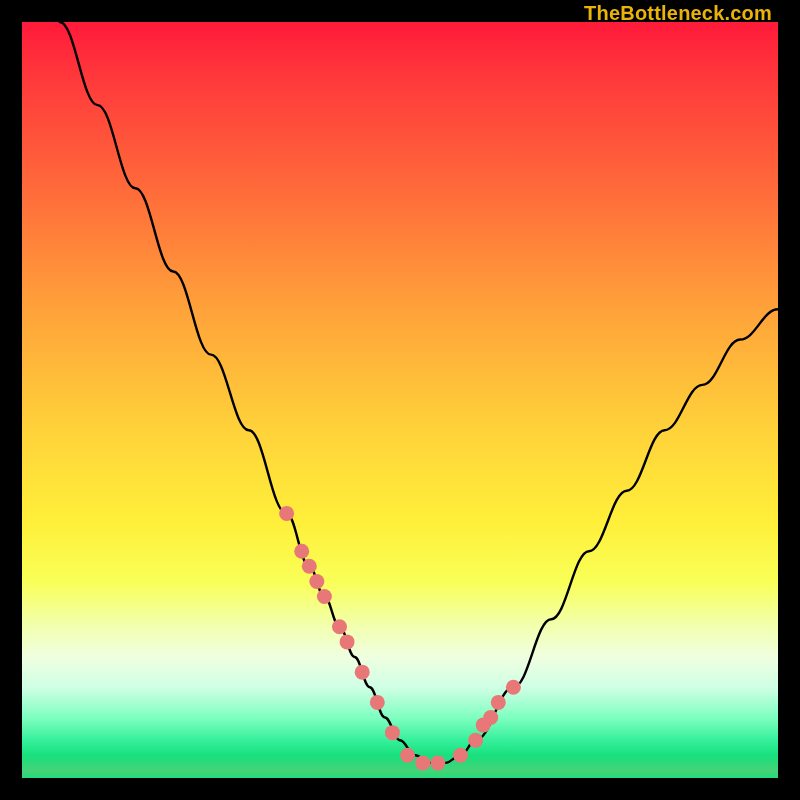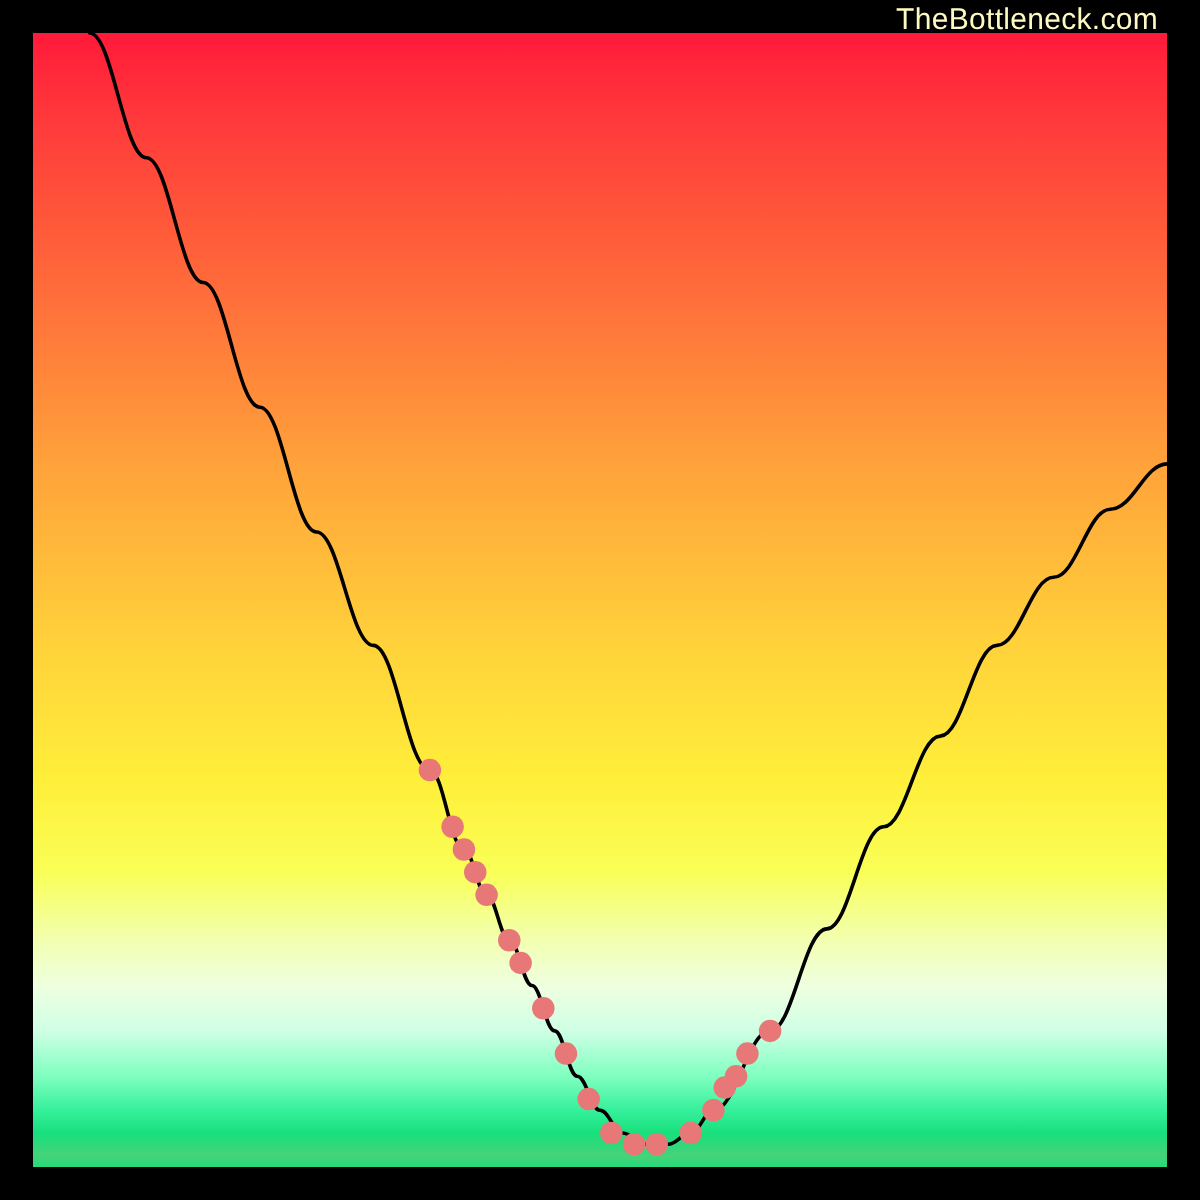--- a/index.html
+++ b/index.html
@@ -33,23 +33,23 @@
       #18e07e 97%,
       #2dd97a 98%,
       #46d378 99%,
       #23db7a 100%
     );
   }
   .watermark {
     position: absolute;
     top: 2px;
     right: 28px;
-    color: #fef9c3;
+    color: #eab308;
     font-size: 20px;
-    font-weight: 400;
+    font-weight: 700;
     letter-spacing: 0.2px;
     user-select: none;
   }
   svg.curve {
     position: absolute;
     left: 0;
     top: 0;
     width: 756px;
     height: 756px;
     overflow: visible;

